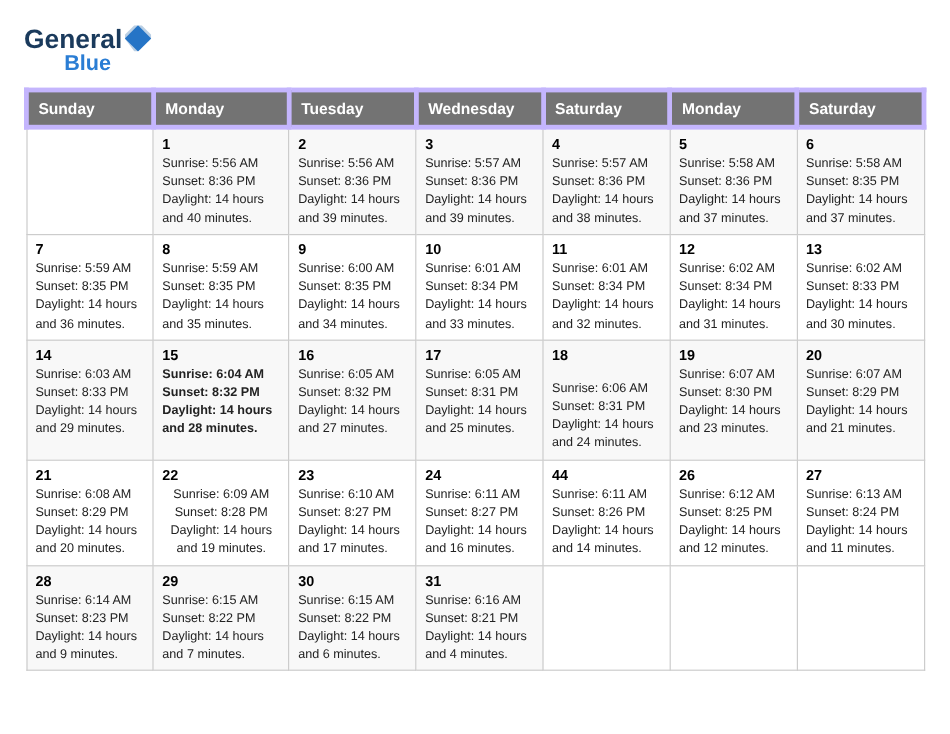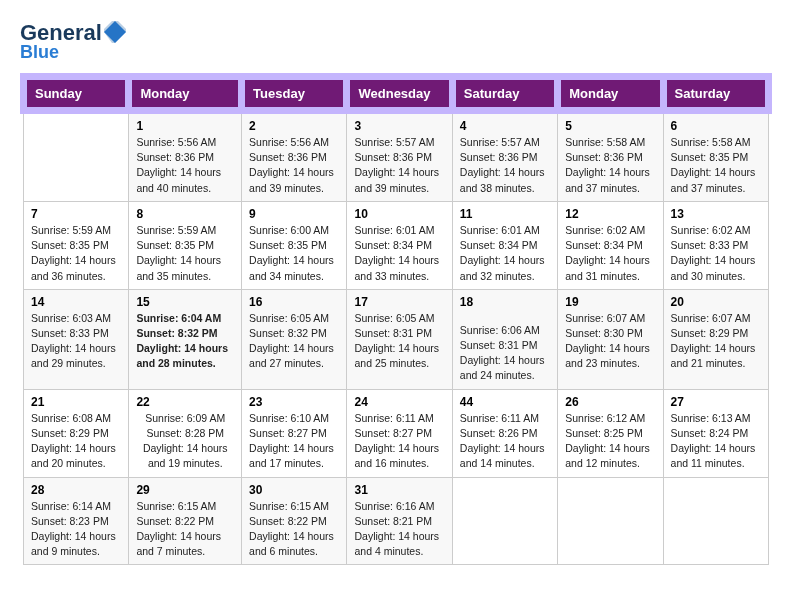--- a/index.html
+++ b/index.html
@@ -12,21 +12,21 @@
     }
     .header-section {
       display: flex;
       justify-content: space-between;
       align-items: flex-start;
       margin-bottom: 10px;
     }
     .logo {
       display: flex;
       flex-direction: column;
-      align-items: flex-start;
+      align-items: center;
     }
     .logo-row {
       display: flex;
       align-items: center;
     }
     .title-section {
       text-align: right;
     }
     .main-title {
       font-size: 42px;
@@ -37,27 +37,27 @@
     .subtitle {
       font-size: 16px;
       color: #333;
     }
     table {
       width: 100%;
       border-collapse: collapse;
       font-size: 11px;
     }
     thead tr th {
-      background: #701a75;
+      background: #737373;
       color: #fff;
       padding: 6px 8px;
       text-align: left;
       font-size: 13px;
       font-weight: bold;
-      border: 7px solid #c4b5fd;
+      border: 4px solid #c4b5fd;
     }
     tbody tr td {
       padding: 5px 7px;
       vertical-align: top;
       border: 1px solid #ccc;
       min-height: 80px;
     }
     tbody tr:nth-child(odd) td {
       background: #f8f8f8;
     }

